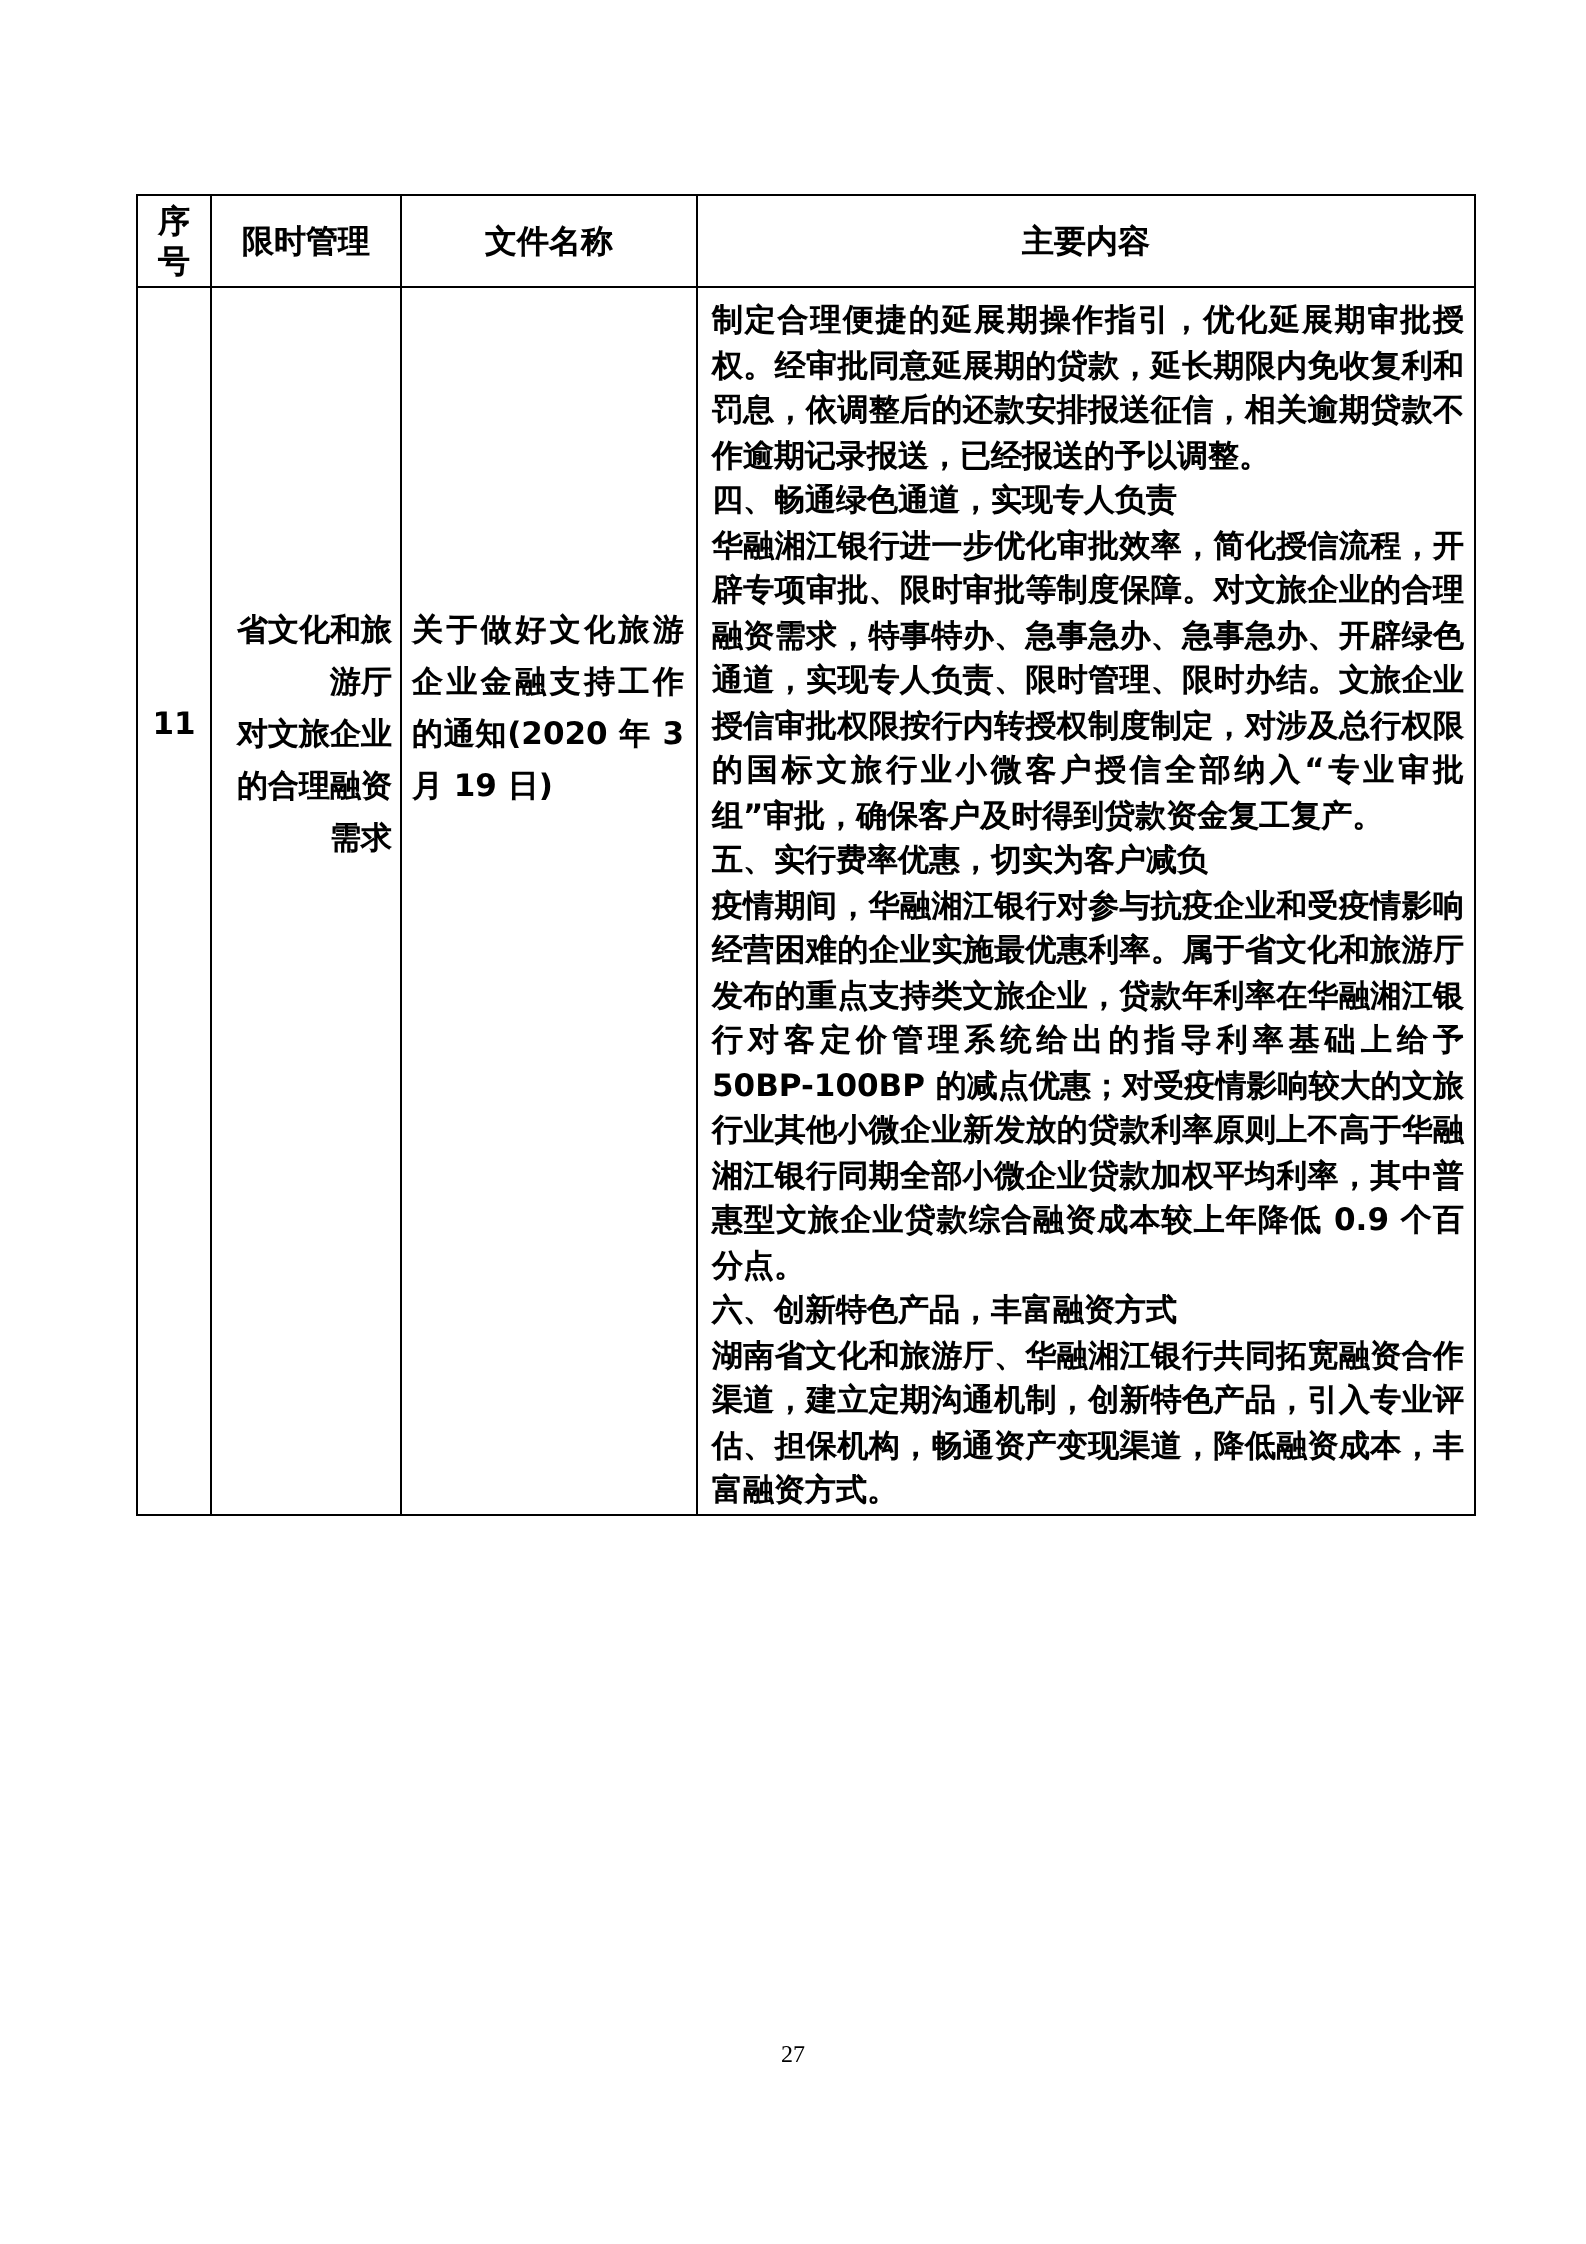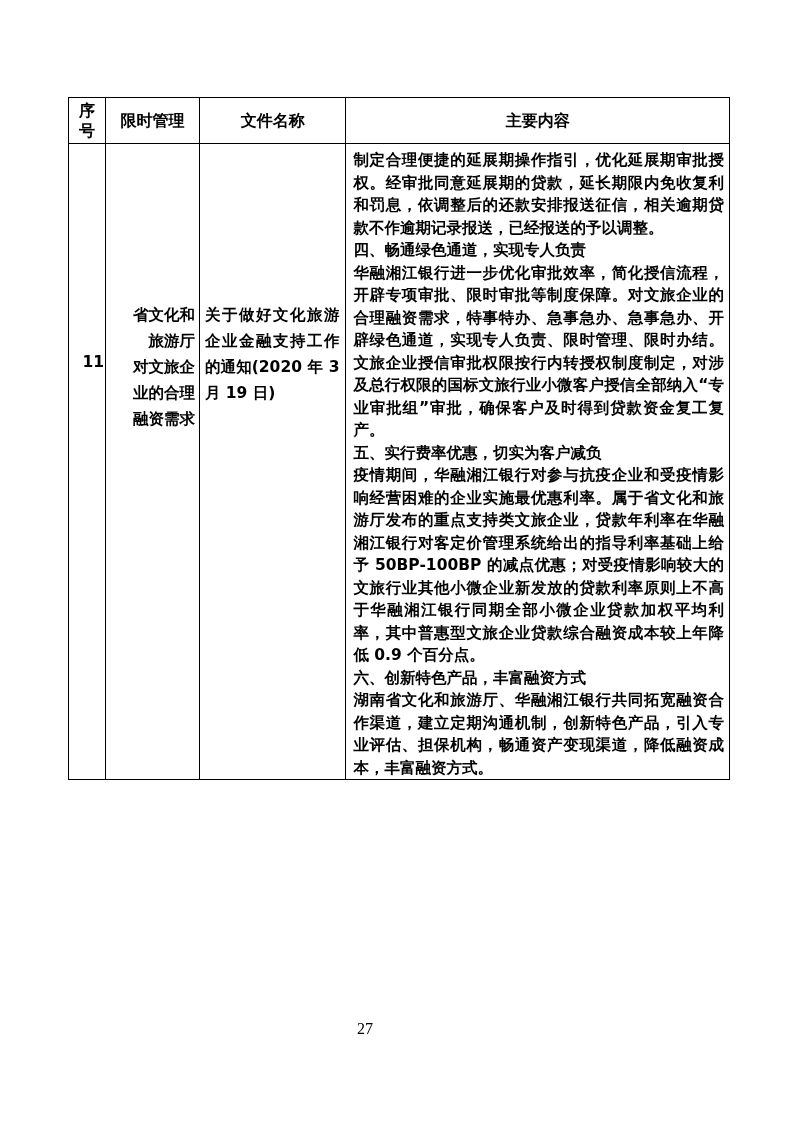--- a/index.html
+++ b/index.html
@@ -1,18 +1,18 @@
 <!DOCTYPE html>
 <html><head>
 <meta charset="utf-8">
 <style>
   html, body { margin: 0; padding: 0; background: #ffffff; }
   .page {
     position: relative;
-    width: 730px;
+    width: 793px;
     height: 1122px;
     background: #ffffff;
     color: #000000;
     font-family: "DejaVu Sans", sans-serif;
     overflow: hidden;
   }
   table.doc-table {
     position: absolute;
     left: 68px;
     top: 97px;
@@ -39,21 +39,21 @@
   }
   th.th-index { word-break: break-all; padding: 0 9px; }
 
   .doc-table tbody tr { height: 569px; }
   .doc-table td {
     font-size: 15.5px;
     font-weight: 700;
     vertical-align: top;
   }
   td.cell-index {
-    text-align: right;
+    text-align: center;
     padding-top: 208px;
     line-height: 20px;
   }
   td.cell-agency {
     padding: 158px 4px 0 12px;
     line-height: 26px;
     text-align: right;
   }
   td.cell-title {
     padding: 158px 6px 0 5px;
@@ -67,21 +67,21 @@
   }
   td.cell-content p { margin: 0; padding: 0; }
 
   .page-number {
     position: absolute;
     top: 1020px;
     left: 0;
     width: 100%;
     text-align: center;
     font-family: "Liberation Serif", serif;
-    font-size: 16px;
+    font-size: 12px;
     font-weight: 400;
   }
 </style>
 </head>
 <body>
 
 <div class="page">
 
   <table class="doc-table">
     <colgroup>

